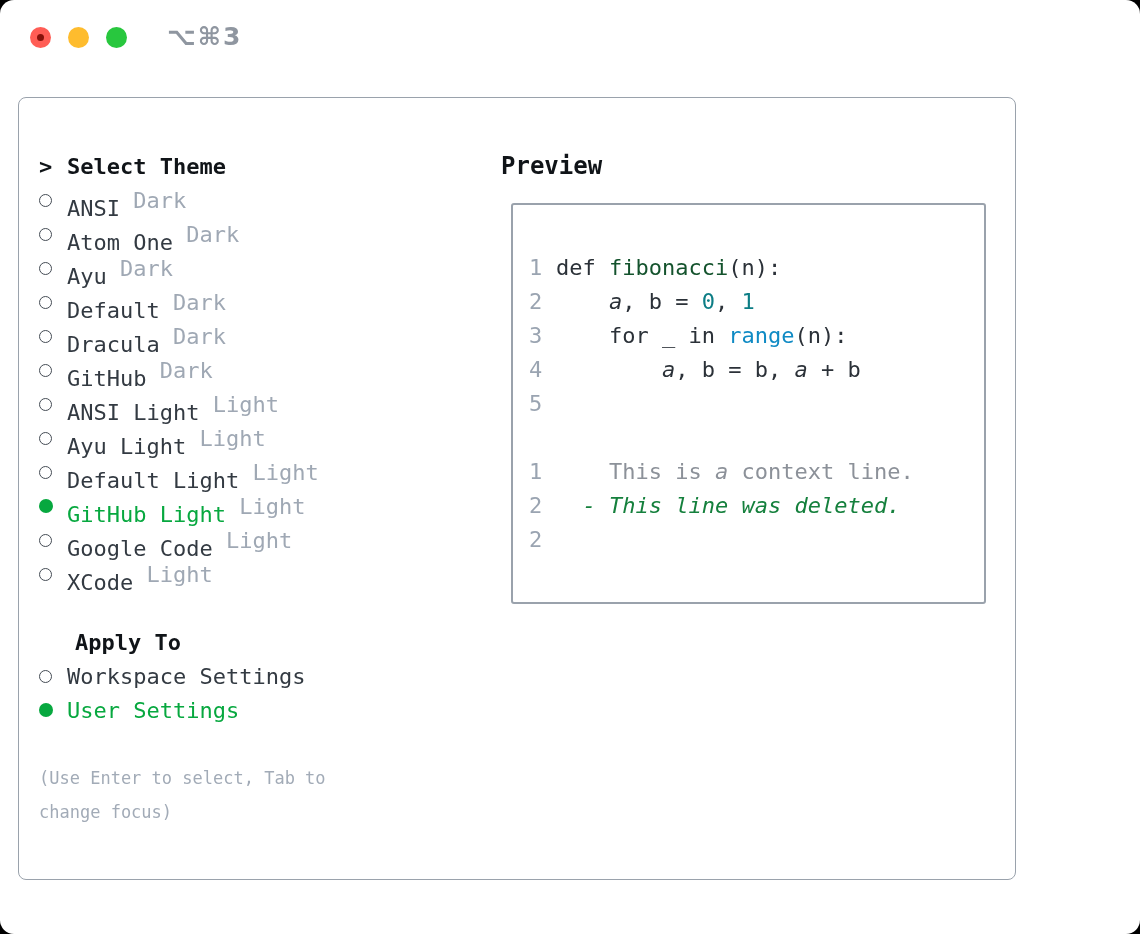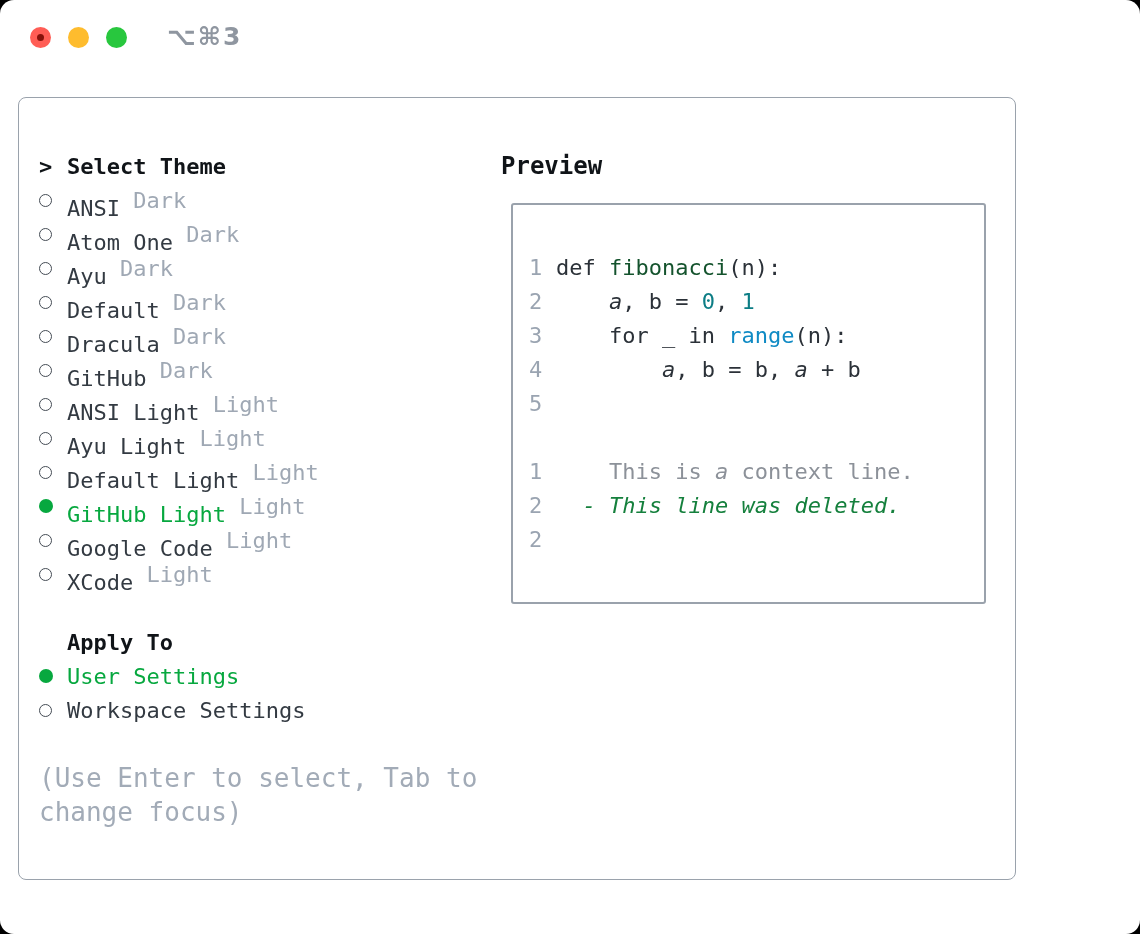--- a/index.html
+++ b/index.html
@@ -49,22 +49,22 @@
     width: 13px; height: 13px; border-radius: 50%;
     border: 1.5px solid #454c55; box-sizing: border-box;
   }
   .theme-row .t-name { color: #333a42; margin-top: 16px; }
   .theme-row .t-variant { color: #9fa8b4; }
   .theme-row.selected .t-name { color: #07a83f; }
   .theme-row.selected .ring { border: none; background: #07a83f; width: 14px; height: 14px; }
   .apply-row .t-name { color: #333a42; }
   .apply-row.selected .t-name { color: #07a83f; }
   .apply-row.selected .ring { border: none; background: #07a83f; width: 14px; height: 14px; }
-  .indent { margin-left: 28px; }
-  .help { color: #a2abb7; font-size: 26px; line-height: 34px; white-space: pre; }
+  .indent { margin-left: 36px; }
+  .help { color: #a2abb7; font-size: 17px; line-height: 34px; white-space: pre; }
   
   .preview-title {
     position: absolute; left: 482px; top: 51px;
     height: 34px; line-height: 34px;
     font-size: 24px; font-weight: bold; color: #101418;
   }
   .preview-box {
     position: absolute; left: 492px; top: 105px;
     width: 475px; height: 401px;
     border: 2px solid #9aa2ac;
@@ -153,27 +153,27 @@
           <div class="row theme-row">
     <span class="marker"><span class="ring"></span></span>
     <span class="t-name">XCode </span><span class="t-variant">Light</span>
   </div>
         </div>
       <div class="spacer-row"></div>
       <div class="row">
         <span class="section-title indent">Apply To</span>
       </div>
       <div>
+          <div class="row apply-row">
+    <span class="marker"><span class="ring"></span></span>
+    <span class="t-name">Workspace Settings</span>
+  </div>
           <div class="row apply-row selected">
     <span class="marker"><span class="ring"></span></span>
     <span class="t-name">User Settings</span>
-  </div>
-          <div class="row apply-row">
-    <span class="marker"><span class="ring"></span></span>
-    <span class="t-name">Workspace Settings</span>
   </div>
         </div>
       <div class="spacer-row"></div>
       <div class="help">(Use Enter to select, Tab to</div>
       <div class="help">change focus)</div>
     </div>
 
     <div class="preview-title">Preview</div>
     <div class="preview-box">
       <div>

